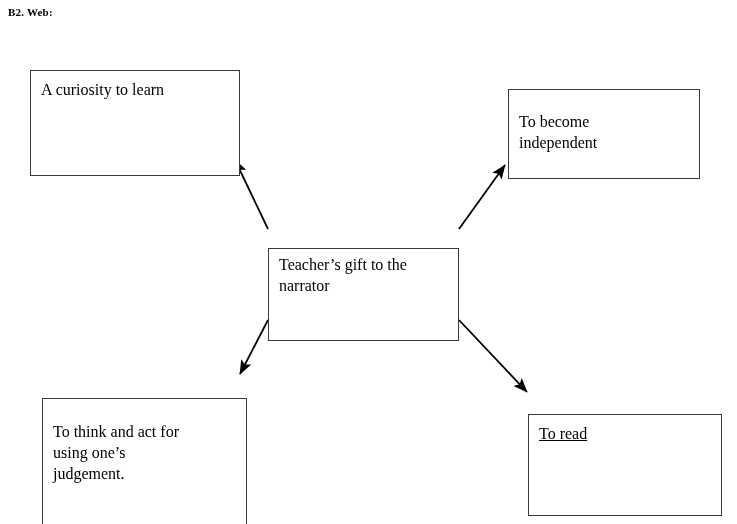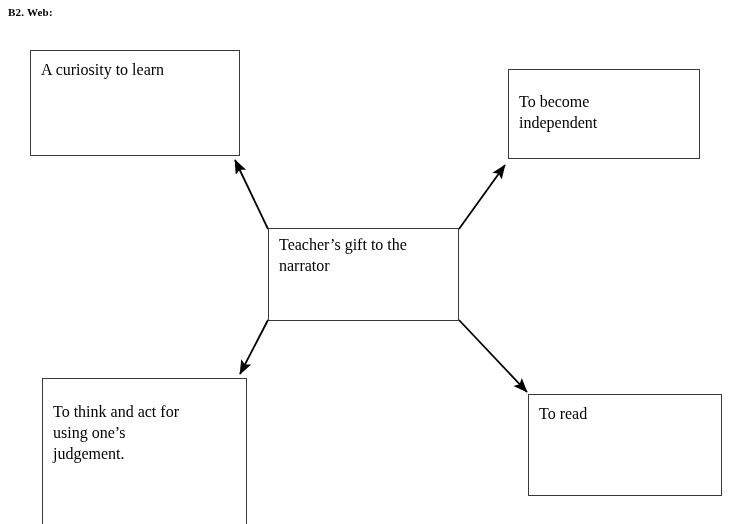--- a/index.html
+++ b/index.html
@@ -25,20 +25,21 @@
     font-size: 11px;
     font-weight: bold;
     letter-spacing: 0.2px;
     white-space: nowrap;
   }
   .node {
     position: absolute;
     box-sizing: border-box;
     background: #ffffff;
     border: 1px solid #3a3a3a;
+    margin-top: 20px;
   }
   .node .node-text {
     position: absolute;
     left: 10px;
     right: 6px;
     font-size: 16px;
     line-height: 1.32;
     white-space: pre-line;
   }
   
@@ -48,21 +49,21 @@
   #node-independent     { left: 508px; top: 69px;  width: 192px; height: 90px; }
   #node-independent .node-text { top: 21px; }
 
   #node-center          { left: 268px; top: 228px; width: 191px; height: 93px; }
   #node-center .node-text      { top: 5px; }
 
   #node-judgement       { left: 42px;  top: 378px; width: 205px; height: 152px; }
   #node-judgement .node-text   { top: 22px; }
 
   #node-read            { left: 528px; top: 394px; width: 194px; height: 102px; }
-  #node-read .node-text        { top: 8px; }
+  #node-read .node-text        { top: 8px; text-decoration: underline; }
 
   #arrows {
     position: absolute;
     left: 0;
     top: 0;
     width: 737px;
     height: 524px;
     pointer-events: none;
   }
 </style>

